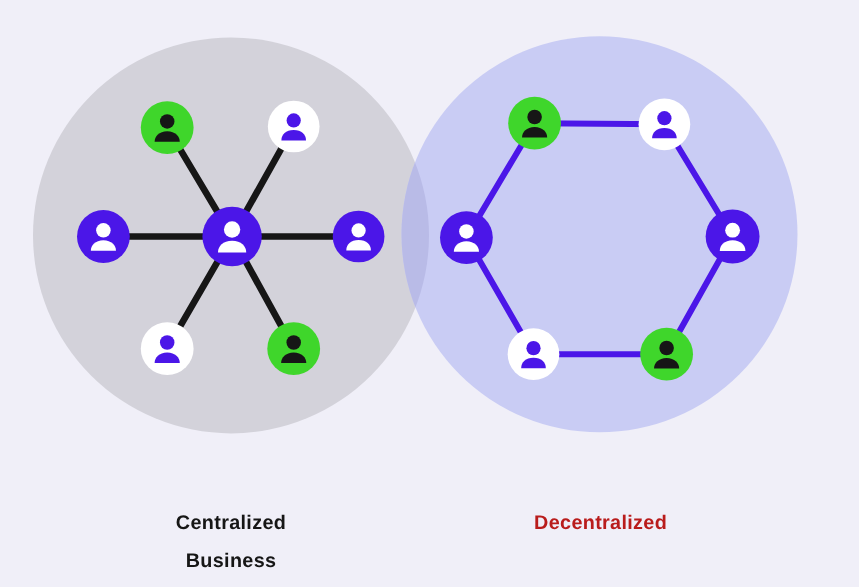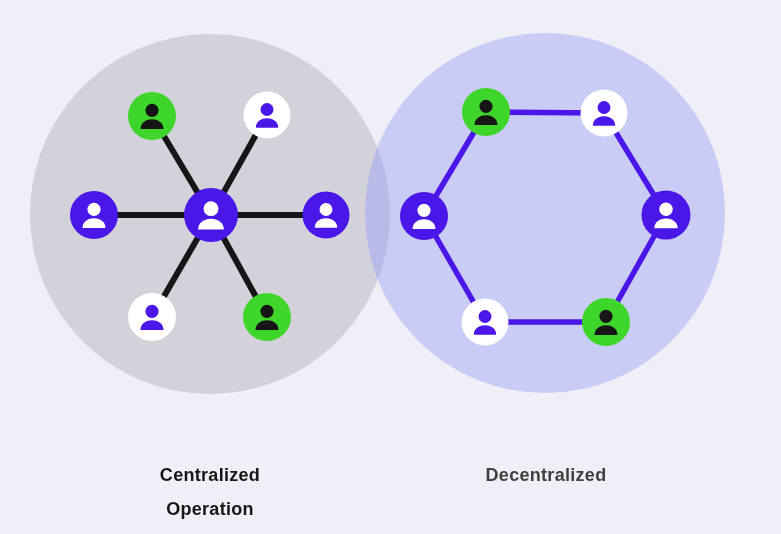--- a/index.html
+++ b/index.html
@@ -122,20 +122,20 @@
           <g>
             <circle cx="424" cy="216" r="24" fill="#4b16e8"></circle>
             <use x="406" y="198.96" width="36" height="36" fill="#ffffff" href="#icon-person" xlink:href="#icon-person"></use>
           </g>
         </g>
       </g>
   </svg>
 
   <div class="caption caption-left" style="color: rgb(22, 22, 22);">
     <div>Centralized</div>
-    <div>Operation</div>
+    <div>Business</div>
   </div>
 
-  <div class="caption caption-right" style="color: #404040;">
+  <div class="caption caption-right" style="color: #b91c1c;">
     <div>Decentralized</div>
   </div>
 
 </div>
 
 </body></html>

